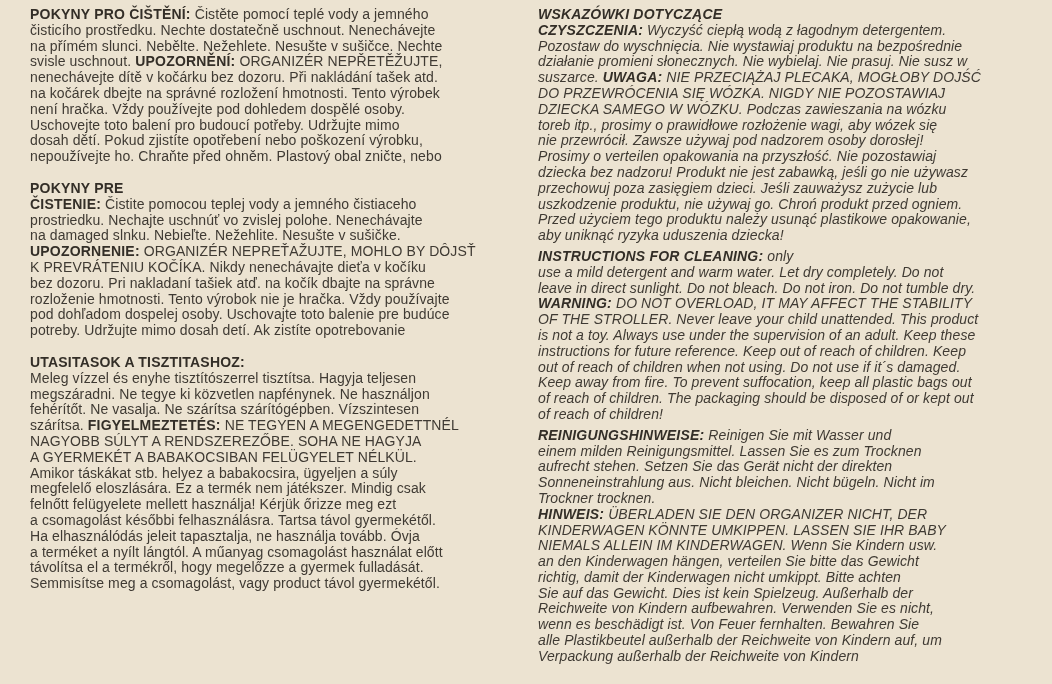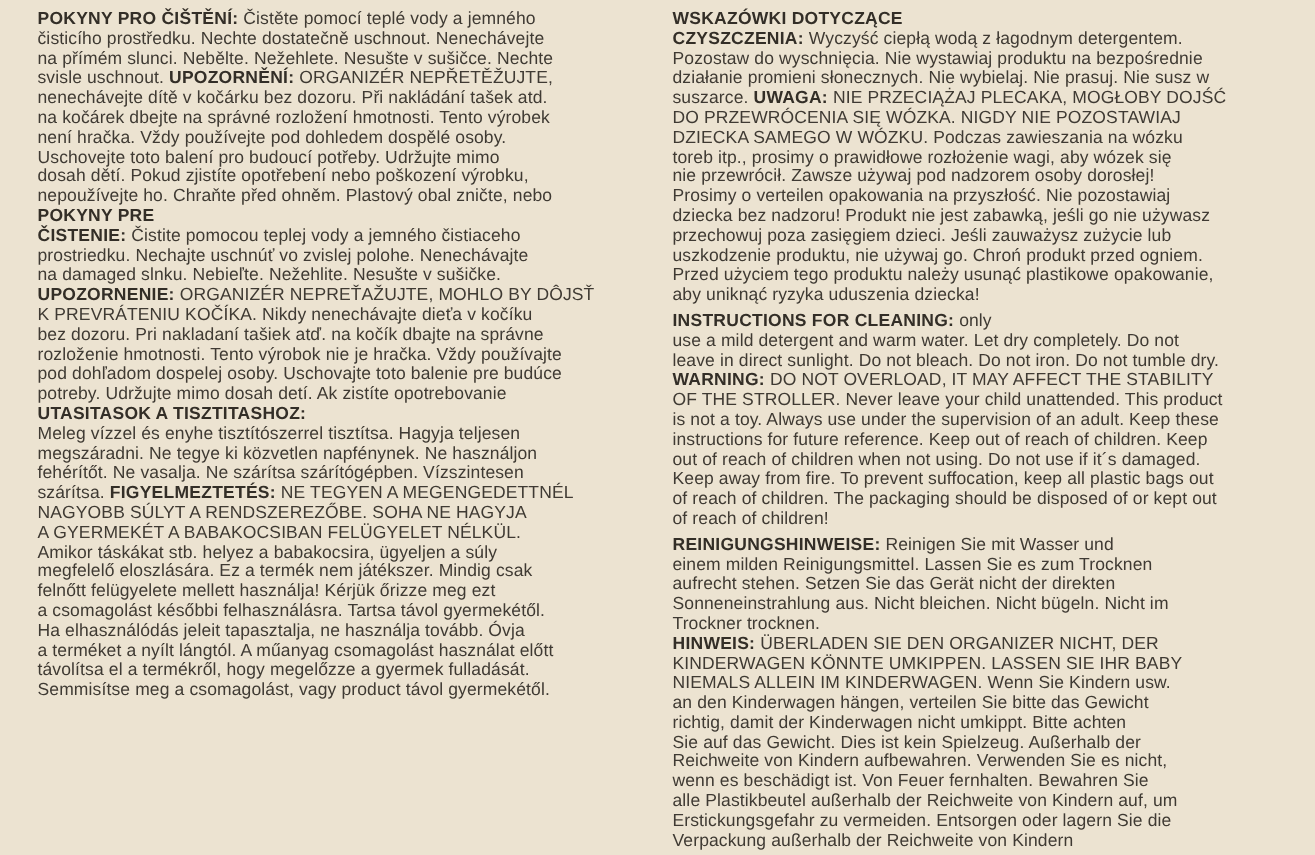--- a/index.html
+++ b/index.html
@@ -24,25 +24,26 @@
   .col {
     box-sizing: border-box;
   }
   .col-left {
     width: 500px;
     flex: 0 0 500px;
   }
   .col-right {
     flex: 1 1 auto;
     padding-left: 8px;
+    font-style: italic;
   }
   .section {
     margin: 0;
   }
-  .col-left .section + .section { margin-top: 0; }
+  .col-left .section + .section { margin-top: 16px; }
   .col-right .section + .section { margin-top: 5px; }
   .line {
     font-size: 14px;
     line-height: 15.8px;
     white-space: nowrap;
     letter-spacing: 0.1px;
   }
   .line .bold {
     font-weight: 700;
     color: #332e27;
@@ -135,17 +136,16 @@
         <div class="line"><span class="regular">Trockner trocknen.</span></div>
         <div class="line"><span class="bold">HINWEIS:</span><span class="regular"> ÜBERLADEN SIE DEN ORGANIZER NICHT, DER</span></div>
         <div class="line"><span class="regular">KINDERWAGEN KÖNNTE UMKIPPEN. LASSEN SIE IHR BABY</span></div>
         <div class="line"><span class="regular">NIEMALS ALLEIN IM KINDERWAGEN. Wenn Sie Kindern usw.</span></div>
         <div class="line"><span class="regular">an den Kinderwagen hängen, verteilen Sie bitte das Gewicht</span></div>
         <div class="line"><span class="regular">richtig, damit der Kinderwagen nicht umkippt. Bitte achten</span></div>
         <div class="line"><span class="regular">Sie auf das Gewicht. Dies ist kein Spielzeug. Außerhalb der</span></div>
         <div class="line"><span class="regular">Reichweite von Kindern aufbewahren. Verwenden Sie es nicht,</span></div>
         <div class="line"><span class="regular">wenn es beschädigt ist. Von Feuer fernhalten. Bewahren Sie</span></div>
         <div class="line"><span class="regular">alle Plastikbeutel außerhalb der Reichweite von Kindern auf, um</span></div>
-        <div class="line"><span class="regular">Erstickungsgefahr zu vermeiden. Entsorgen oder lagern Sie die</span></div>
         <div class="line"><span class="regular">Verpackung außerhalb der Reichweite von Kindern</span></div>
       </section>
     </div>
 </div>
 
 </body></html>

